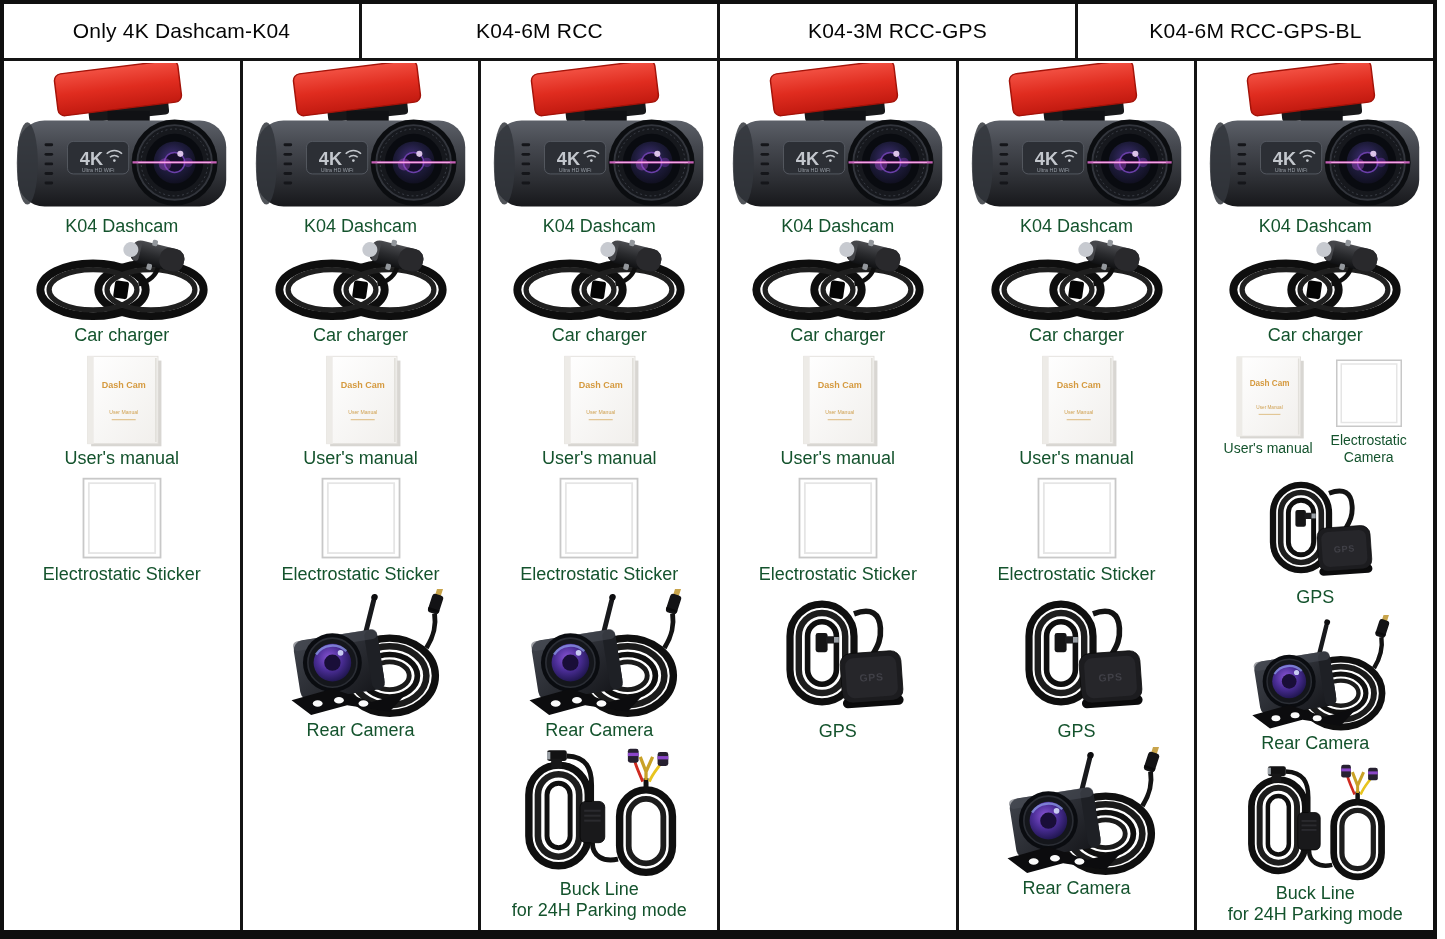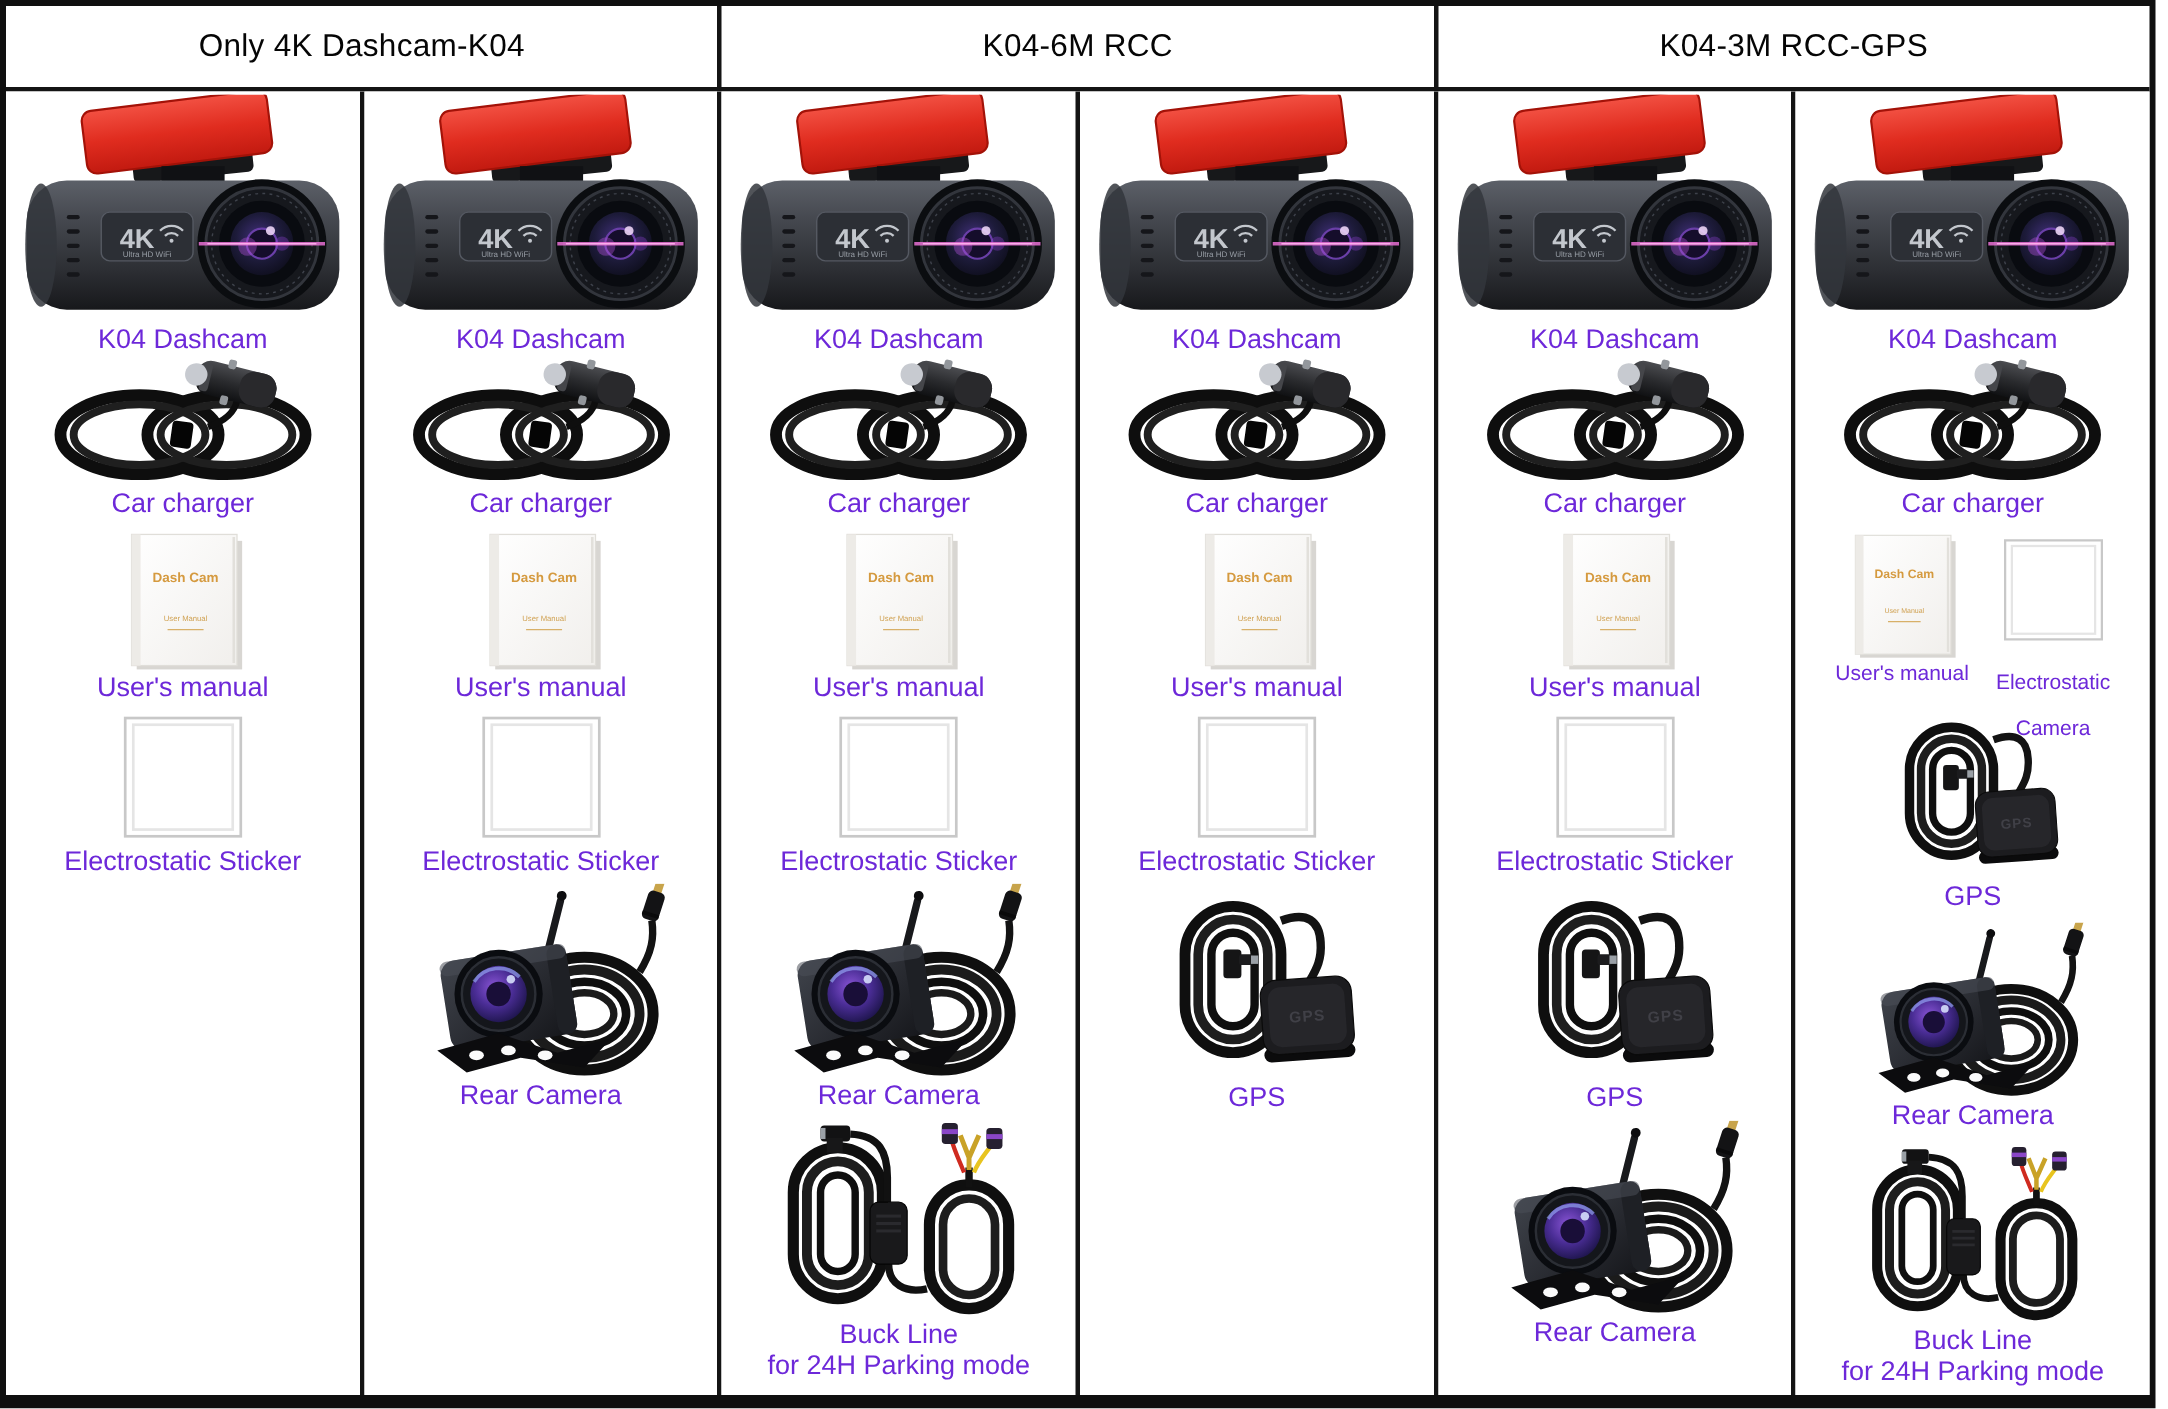--- a/index.html
+++ b/index.html
@@ -15,36 +15,36 @@
            font-size:21px; color:#050505; letter-spacing:.2px; white-space:nowrap;
            border-right:3px solid #141414; }
   .hcell:last-child { border-right:none; }
 
   .cols { display:flex; flex:1 1 auto; min-height:0; }
   .col { flex:1 1 0; border-right:3px solid #141414; display:flex; flex-direction:column;
          align-items:center; overflow:hidden; background:#fff; }
   .col:last-child { border-right:none; }
 
   .item { display:flex; flex-direction:column; align-items:center; flex:0 0 auto; }
-  .label { font-size:18px; color:#6d28d9; line-height:21px; white-space:nowrap; }
+  .label { font-size:18px; color:#14532d; line-height:21px; white-space:nowrap; }
   .label.sm { font-size:14px; line-height:17px; }
   svg.pimg { display:block; }
 
   .i-dashcam { height:176px; padding-top:2px; }  .i-dashcam svg { width:220px; height:153px; }
   .i-charger { height:112px; }                   .i-charger svg { width:202px; height:88px; }
   .i-manual  { height:122px; padding-top:3px; }  .i-manual  svg { width:86px;  height:96px; }
   .i-sticker { height:118px; padding-top:5px; }  .i-sticker svg { width:86px;  height:86px; margin-bottom:2px; }
   .i-rearcam { height:158px; }                   .i-rearcam svg { width:188px; height:131px; }
   .i-gps     { height:158px; padding-top:4px; }  .i-gps     svg { width:144px; height:128px; }
   .i-buck    { height:179px; }                   .i-buck    svg { width:190px; height:132px; }
 
   .duo { height:124px; display:flex; align-items:flex-start; gap:18px; padding-top:4px; }
   .duo .item { height:auto; }
   .i-manual-sm svg { width:78px; height:87px; }
-  .i-sticker-sm { padding-top:5px;gap:14px; } .i-sticker-sm svg { width:72px; height:72px; margin-bottom:2px; }
+  .i-sticker-sm { padding-top:5px; } .i-sticker-sm svg { width:72px; height:72px; margin-bottom:2px; }
 
   .c6 .i-gps     { height:142px; padding-top:2px; } .c6 .i-gps svg     { width:126px; height:112px; }
   .c6 .i-rearcam { height:148px; }                  .c6 .i-rearcam svg { width:170px; height:118px; }
   .c6 .i-buck    { height:163px; }                  .c6 .i-buck svg    { width:172px; height:120px; }
 
   .defs-svg { position:absolute; width:0; height:0; overflow:hidden; }
 </style>
 </head>
 <body>
 
@@ -242,20 +242,21 @@
     </symbol>
   </defs>
 </svg>
 
 <div class="board">
 
   <div class="header-row">
     <div class="hcell">Only 4K Dashcam-K04</div>
     <div class="hcell">K04-6M RCC</div>
     <div class="hcell">K04-3M RCC-GPS</div>
+    <div class="hcell">K04-6M RCC-GPS-BL</div>
   </div>
 
   <div class="cols">
 
     <div class="col">
       <div class="item i-dashcam">
         <svg class="pimg" viewBox="0 0 230 160">
             <use href="#sym-dashcam"></use>
           </svg>
         <div class="label">K04 Dashcam</div>

